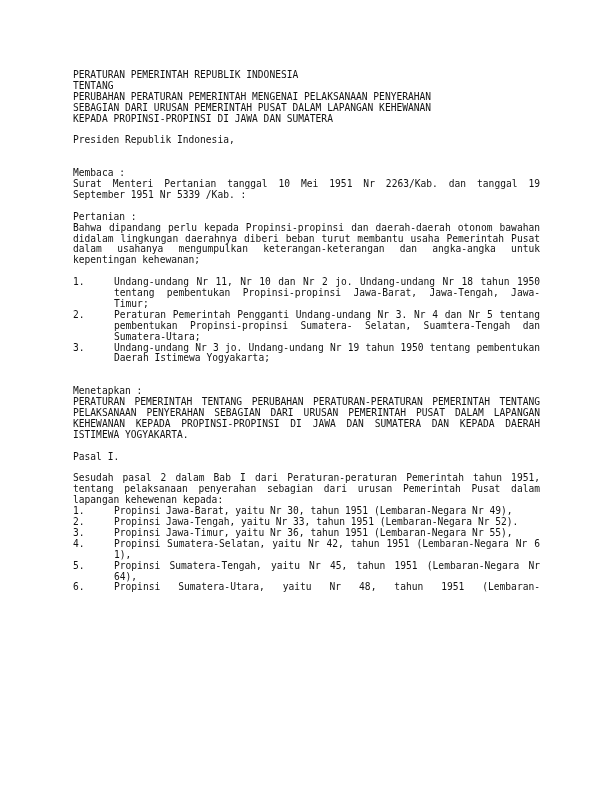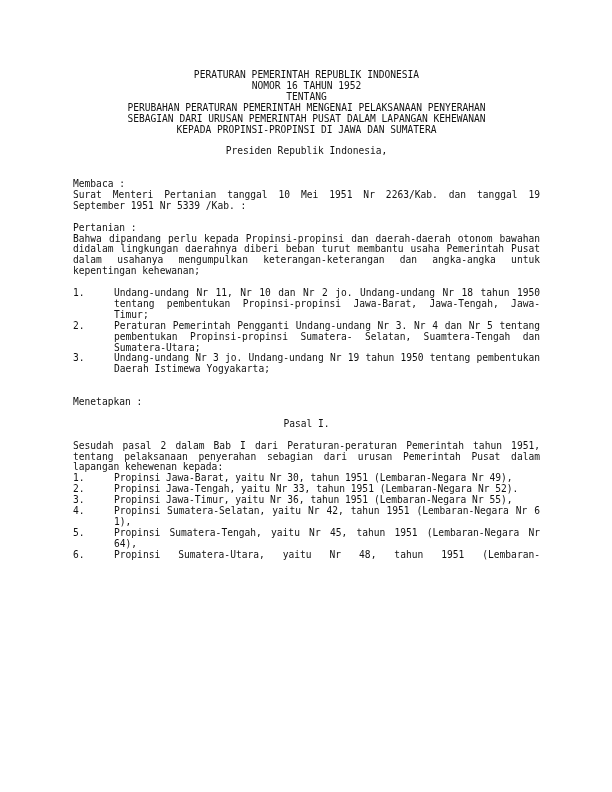--- a/index.html
+++ b/index.html
@@ -2,36 +2,35 @@
 <html><head>
 <meta charset="utf-8">
 <style>
   html, body { margin: 0; padding: 0; background: #ffffff; }
   body { width: 612px; height: 792px; position: relative; overflow: hidden; }
   .page {
     position: absolute; left: 73px; top: 70px; width: 467px;
     font-family: "DejaVu Sans Mono", "Liberation Mono", monospace;
     font-size: 9.6px; line-height: 10.9px; color: #111;
   }
-  .center { text-align: center; white-space: pre; }
+  .center { white-space: pre; }
   .gap { height: 10.9px; }
   .just { text-align: justify; text-align-last: left; }
   .just-all { text-align: justify; text-align-last: justify; }
   .ol { position: relative; padding-left: 41px; }
   .ol .num { position: absolute; left: 0; top: 0; }
   .item { position: relative; }
   p { margin: 0; }
 </style>
 </head>
 <body>
 
 <div class="page">
   <div>
     <div class="center">PERATURAN PEMERINTAH REPUBLIK INDONESIA</div>
-    <div class="center">NOMOR 16 TAHUN 1952</div>
     <div class="center">TENTANG</div>
     <div class="center">PERUBAHAN PERATURAN PEMERINTAH MENGENAI PELAKSANAAN PENYERAHAN</div>
     <div class="center">SEBAGIAN DARI URUSAN PEMERINTAH PUSAT DALAM LAPANGAN KEHEWANAN</div>
     <div class="center">KEPADA PROPINSI-PROPINSI DI JAWA DAN SUMATERA</div>
     <div class="gap"></div>
     <div class="center">Presiden Republik Indonesia,</div>
   </div>
 
   <div class="gap"></div>
     <div class="gap"></div>
@@ -63,20 +62,21 @@
       <span class="num">3.</span>
       <p class="just">Undang-undang Nr 3 jo. Undang-undang Nr 19 tahun 1950 tentang pembentukan Daerah Istimewa Yogyakarta;</p>
     </div>
   </div>
 
   <div class="gap"></div>
   <div class="gap"></div>
 
   <div>
     <p>Menetapkan :</p>
+    <p class="just">PERATURAN PEMERINTAH TENTANG PERUBAHAN PERATURAN-PERATURAN PEMERINTAH TENTANG PELAKSANAAN PENYERAHAN SEBAGIAN DARI URUSAN PEMERINTAH PUSAT DALAM LAPANGAN KEHEWANAN KEPADA PROPINSI-PROPINSI DI JAWA DAN SUMATERA DAN KEPADA DAERAH ISTIMEWA YOGYAKARTA.</p>
   </div>
 
   <div class="gap"></div>
   <div class="center">Pasal I.</div>
   <div class="gap"></div>
 
   <div>
     <p class="just">Sesudah pasal 2 dalam Bab I dari Peraturan-peraturan Pemerintah tahun 1951, tentang pelaksanaan penyerahan sebagian dari urusan Pemerintah Pusat dalam lapangan kehewenan kepada:</p>
     <div class="ol item">
       <span class="num">1.</span>

